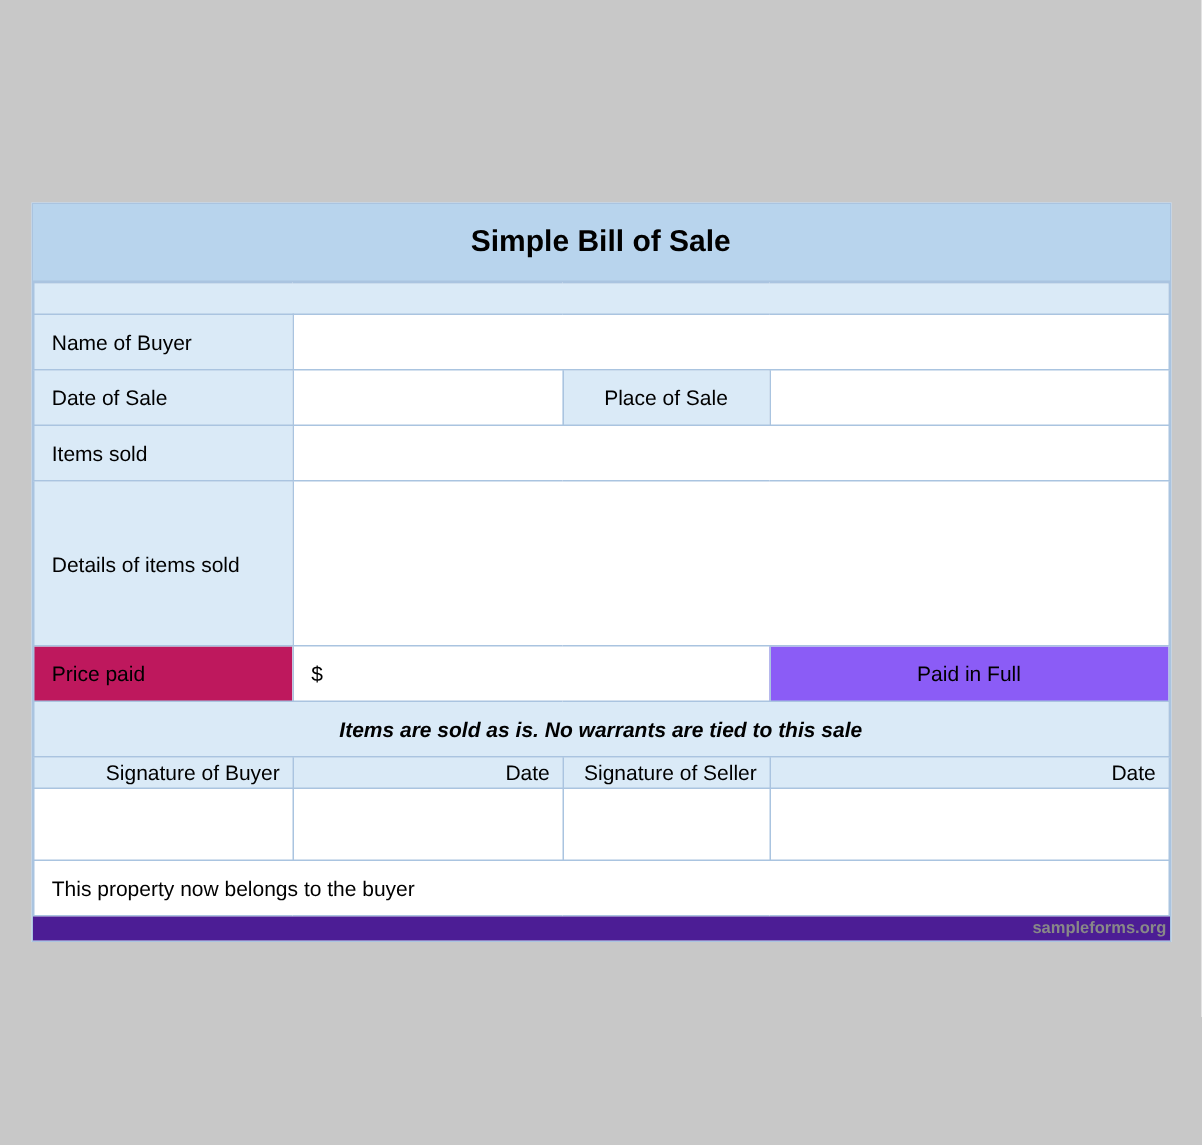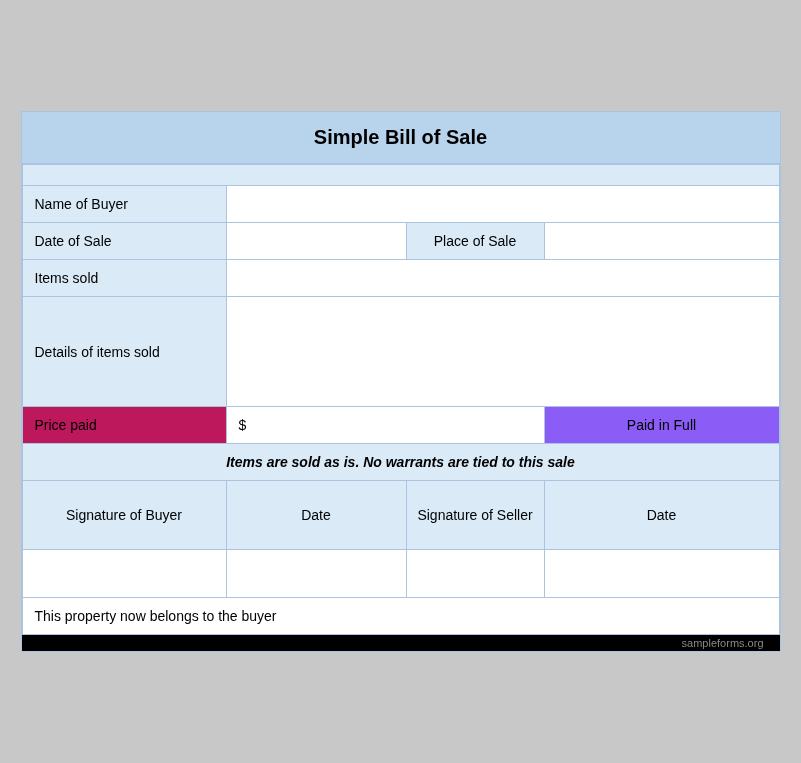--- a/index.html
+++ b/index.html
@@ -42,21 +42,21 @@
     .form-table td {
       border: 1px solid #aac4e0;
       padding: 10px 12px;
       vertical-align: middle;
       font-size: 14px;
       color: #000;
     }
 
     .label-cell {
       background: #daeaf7;
-      width: 204px;
+      width: 173px;
       font-size: 14px;
       color: #000;
     }
 
     .input-cell {
       background: #ffffff;
     }
 
     .header-row td {
       background: #daeaf7;
@@ -94,37 +94,38 @@
       background: #daeaf7;
       text-align: center;
       font-style: italic;
       font-weight: bold;
       font-size: 14px;
       padding: 10px;
     }
 
     .sig-header td {
       background: #daeaf7;
-      text-align: center;
-      font-size: 14px;
-      padding: 26px 8px;
+      text-align: right;
+      font-size: 14px;
+      padding: 2px 8px;
     }
 
     .sig-value td {
       background: #ffffff;
       height: 48px;
       text-align: center;
     }
 
     .watermark {
       text-align: right;
-      padding: 2px 16px;
+      padding: 2px 2px;
       font-size: 11px;
       color: #888;
-      background: #000000;
+      background: #4c1d95;
+      font-weight: bold;
     }
 
     .place-label {
       background: #daeaf7;
       text-align: center;
     }
 
     .date-of-sale-input {
       background: #ffffff;
     }

